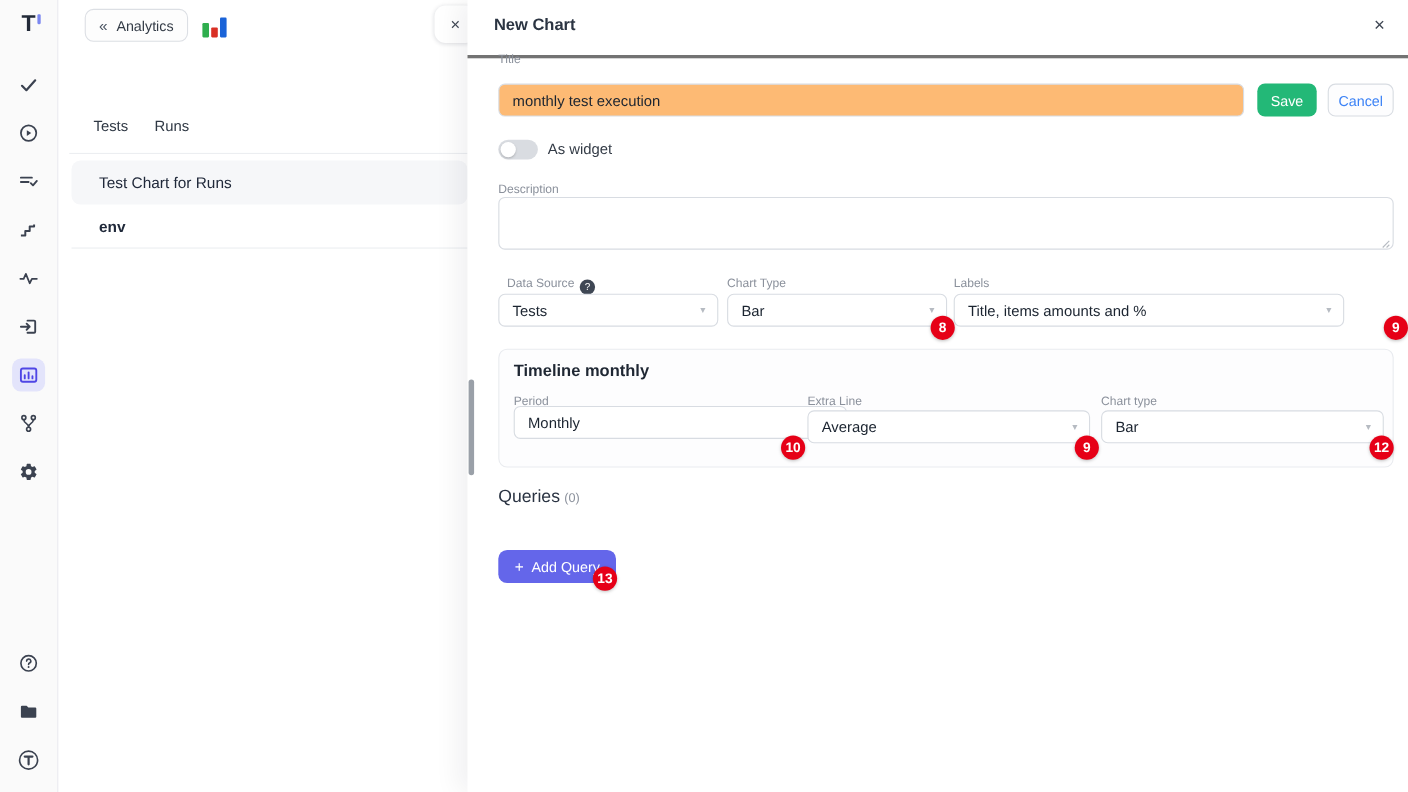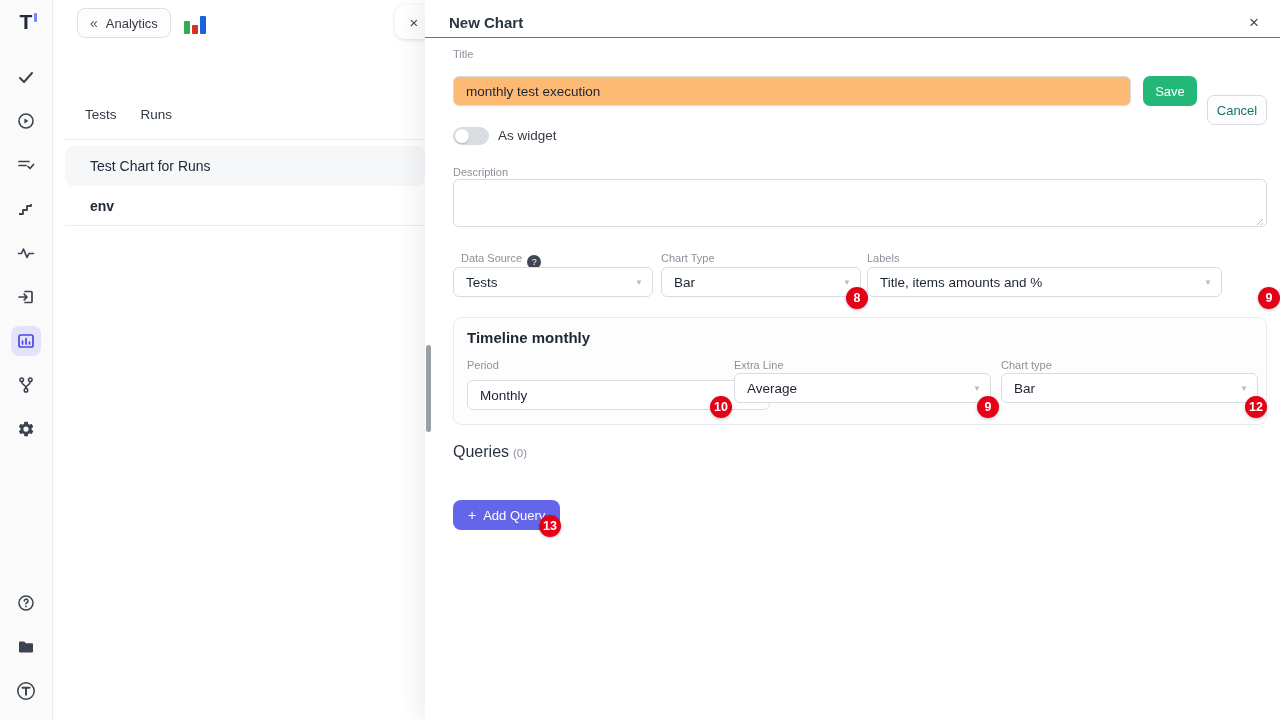--- a/index.html
+++ b/index.html
@@ -48,35 +48,35 @@
   .chart-item { position:absolute; left:12px; right:0; height:40px;
     display:flex; align-items:center; padding-left:25px; font-size:14px; color:#20293a; cursor:pointer; }
   .chart-item.first { top:146px; background:#f6f7f9; border-radius:8px; }
   .chart-item.second { top:186px; border-bottom:1px solid #eceef1;font-weight:bold; }
 
   
   .drawer { position:absolute; left:425px; top:0; width:855px; height:720px;
     background:#fff; box-shadow:-10px 0 22px rgba(15,23,42,.06); z-index:5; }
   .drawer-scroll-thumb { position:absolute; left:1px; top:345px; width:5px; height:87px;
     background:#9aa0a8; border-radius:3px; }
-  .drawer-header { position:absolute; left:0; right:0; top:0; height:38px;
-    border-bottom:1px solid #737373; }
+  .drawer-header { position:absolute; left:0; right:0; top:0; height:53px;
+    border-bottom:3px solid #737373; }
   .drawer-title { position:absolute; left:24px; top:14px; font-size:15px; font-weight:600; color:#2b3442; }
   .drawer-close { position:absolute; right:15px; top:12px; width:22px; height:22px;
     display:flex; align-items:center; justify-content:center; font-size:17px; color:#3f4754; cursor:pointer; }
 
   .field-label { position:absolute; font-size:11px; color:#8b919c; }
   .text-input { position:absolute; height:30px; border:1px solid #d8dce2; border-radius:6px;
     background:#fdba74; padding:0 12px; font-size:13.5px; color:#1b2430;
     font-family:"Liberation Sans", sans-serif; outline:none; }
   .btn { position:absolute; height:30px; border-radius:7px; font-size:13px;
     display:flex; align-items:center; justify-content:center; cursor:pointer; border:none;
     font-family:"Liberation Sans", sans-serif; }
   .btn-save { left:718px; top:76px; width:54px; background:#23b877; color:#fff; }
-  .btn-cancel { left:782px; top:76px; width:60px; background:#fdfdfe; color:#0f766e; border:1px solid #d8dce2;margin-top:19px; }
+  .btn-cancel { left:782px; top:76px; width:60px; background:#fdfdfe; color:#3b82f6; border:1px solid #d8dce2; }
 
   .toggle { position:absolute; left:28px; top:127px; width:36px; height:18px;
     background:#d9dce1; border-radius:9px; cursor:pointer; }
   .toggle .knob { position:absolute; left:2px; top:2px; width:14px; height:14px;
     background:#fff; border-radius:50%; box-shadow:0 1px 2px rgba(0,0,0,.18); }
   .toggle-label { position:absolute; left:73px; top:128px; font-size:13.5px; color:#333b46; }
 
   .textarea { position:absolute; left:28px; top:179px; width:814px; height:48px;
     border:1px solid #d8dce2; border-radius:6px; resize:none; padding:8px 12px;
     font-family:"Liberation Sans", sans-serif; font-size:13.5px; color:#1b2430; outline:none; }
@@ -253,21 +253,21 @@
   <div class="field-label" style="left:442px; top:252px;">Labels</div>
   <div class="select-box" style="left:442px; top:267px; width:355px;">
     <span>Title, items amounts and %</span>
       <span class="caret">▼</span>
   </div>
 
   <div class="timeline-card">
     <div class="timeline-heading">Timeline monthly</div>
 
     <div class="field-label" style="left:13px; top:41px;">Period</div>
-    <div class="select-box" style="left:13px; top:62px; width:303px;">
+    <div class="select-box" style="left:13px; top:51px; width:303px;">
       <span>Monthly</span>
         <span class="caret">▼</span>
     </div>
 
     <div class="field-label" style="left:280px; top:41px;">Extra Line</div>
     <div class="select-box" style="left:280px; top:55px; width:257px;">
       <span>Average</span>
         <span class="caret">▼</span>
     </div>
 

